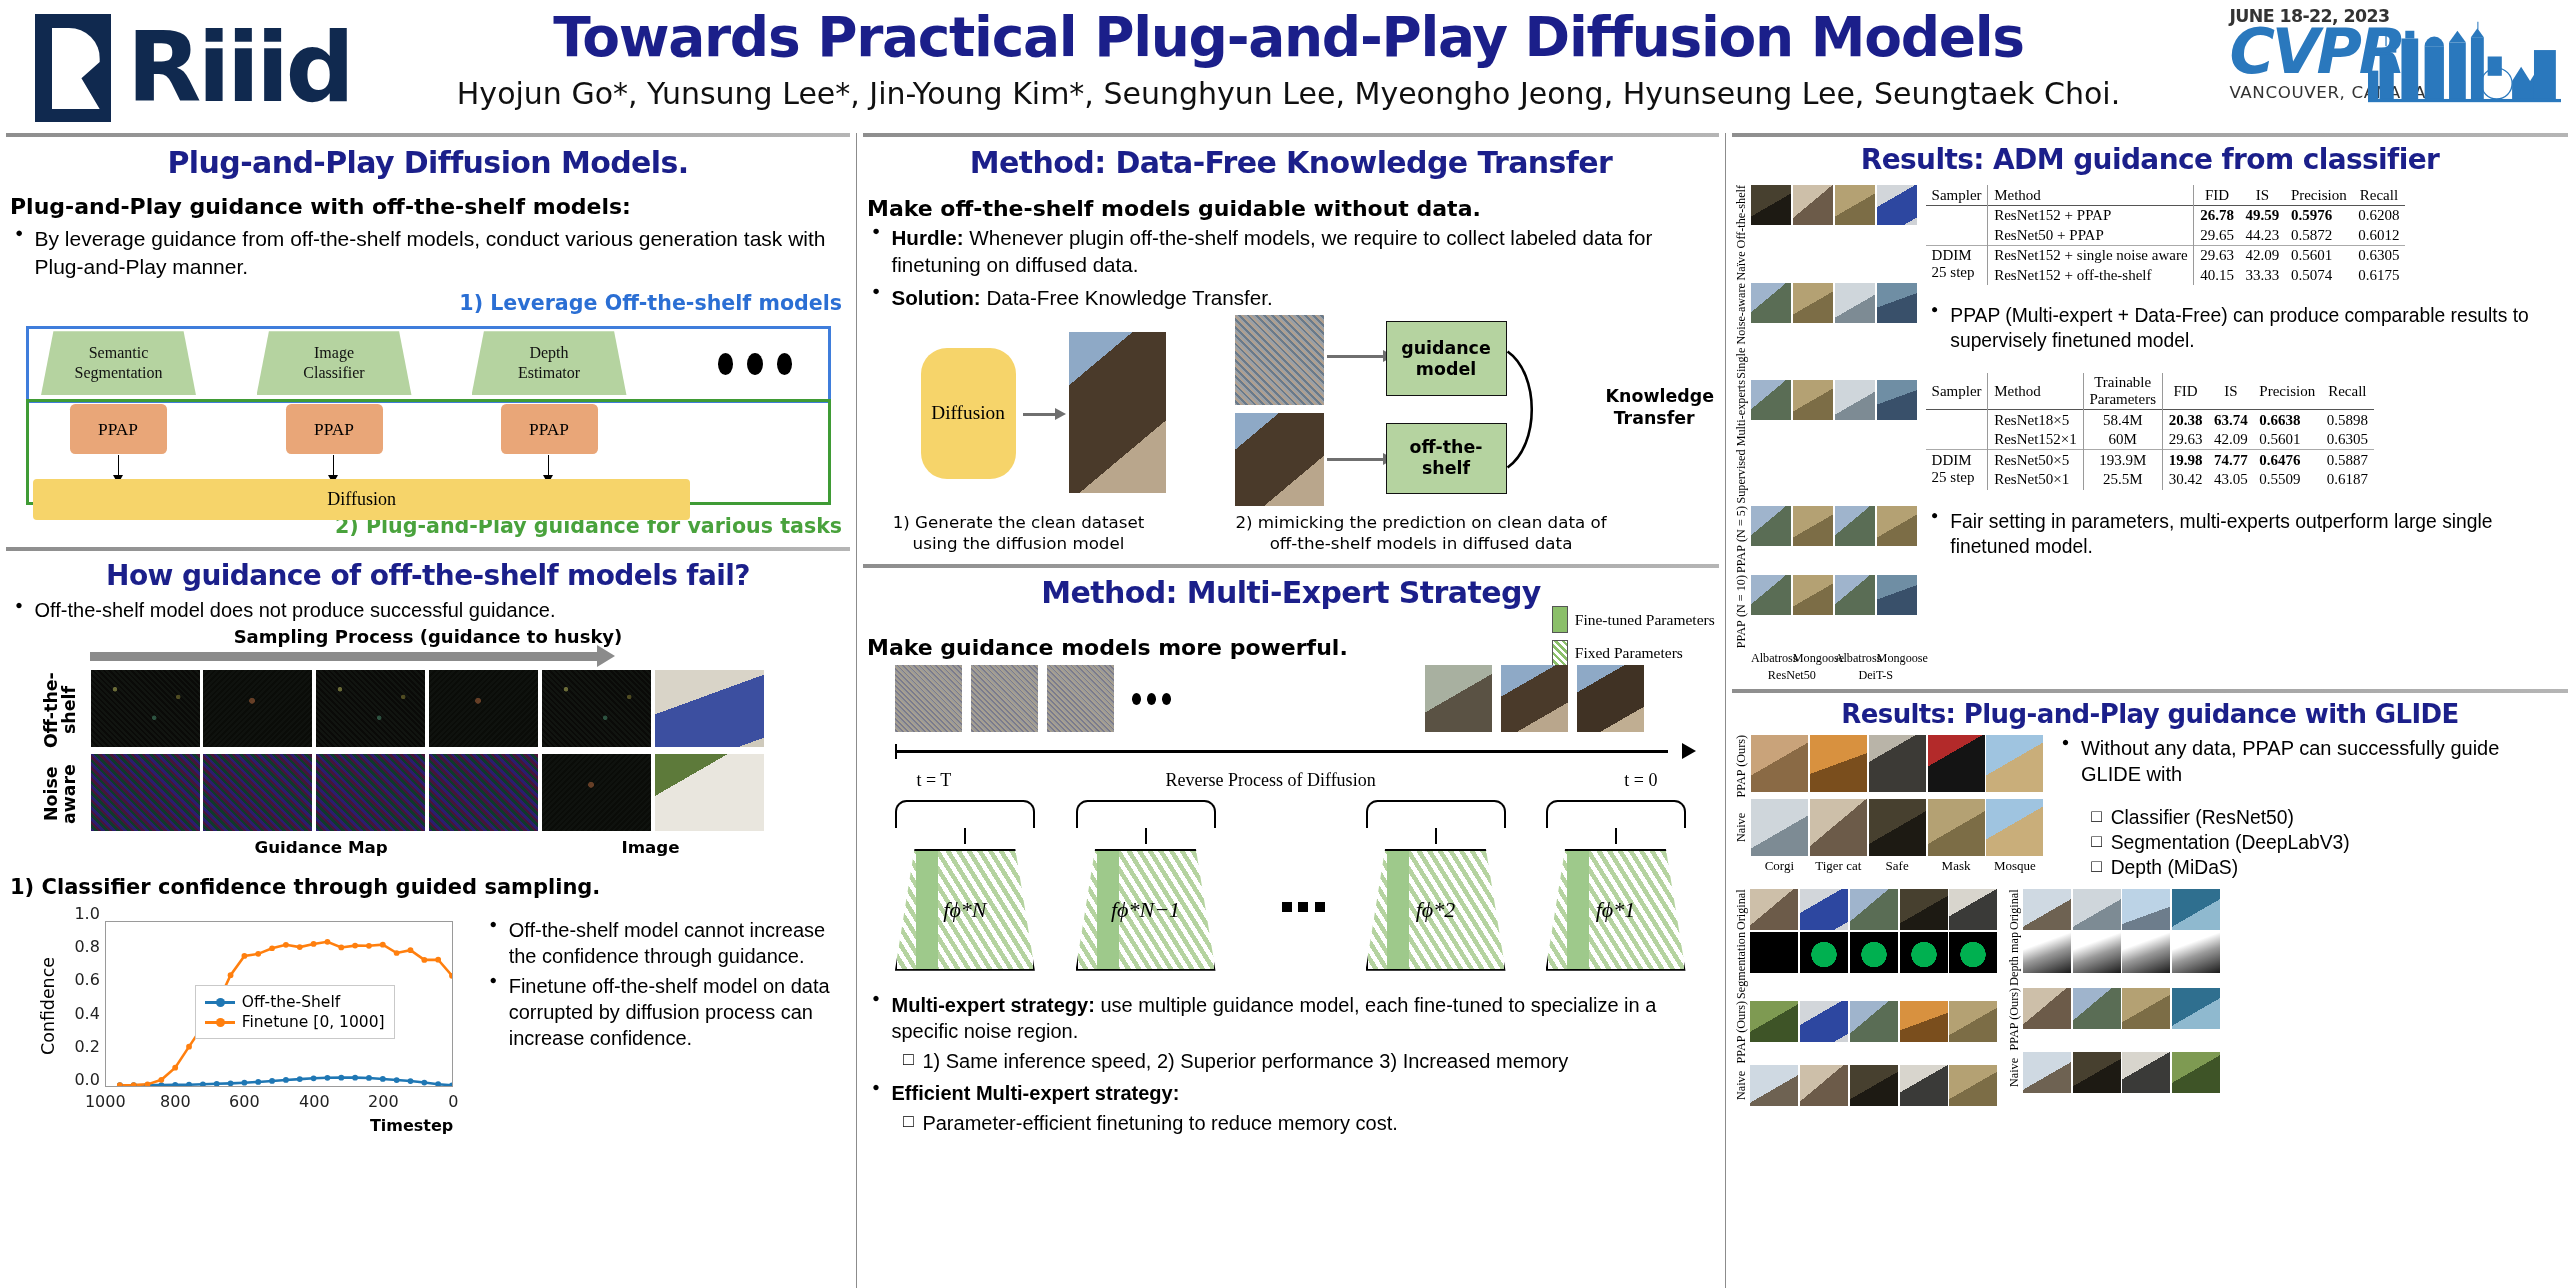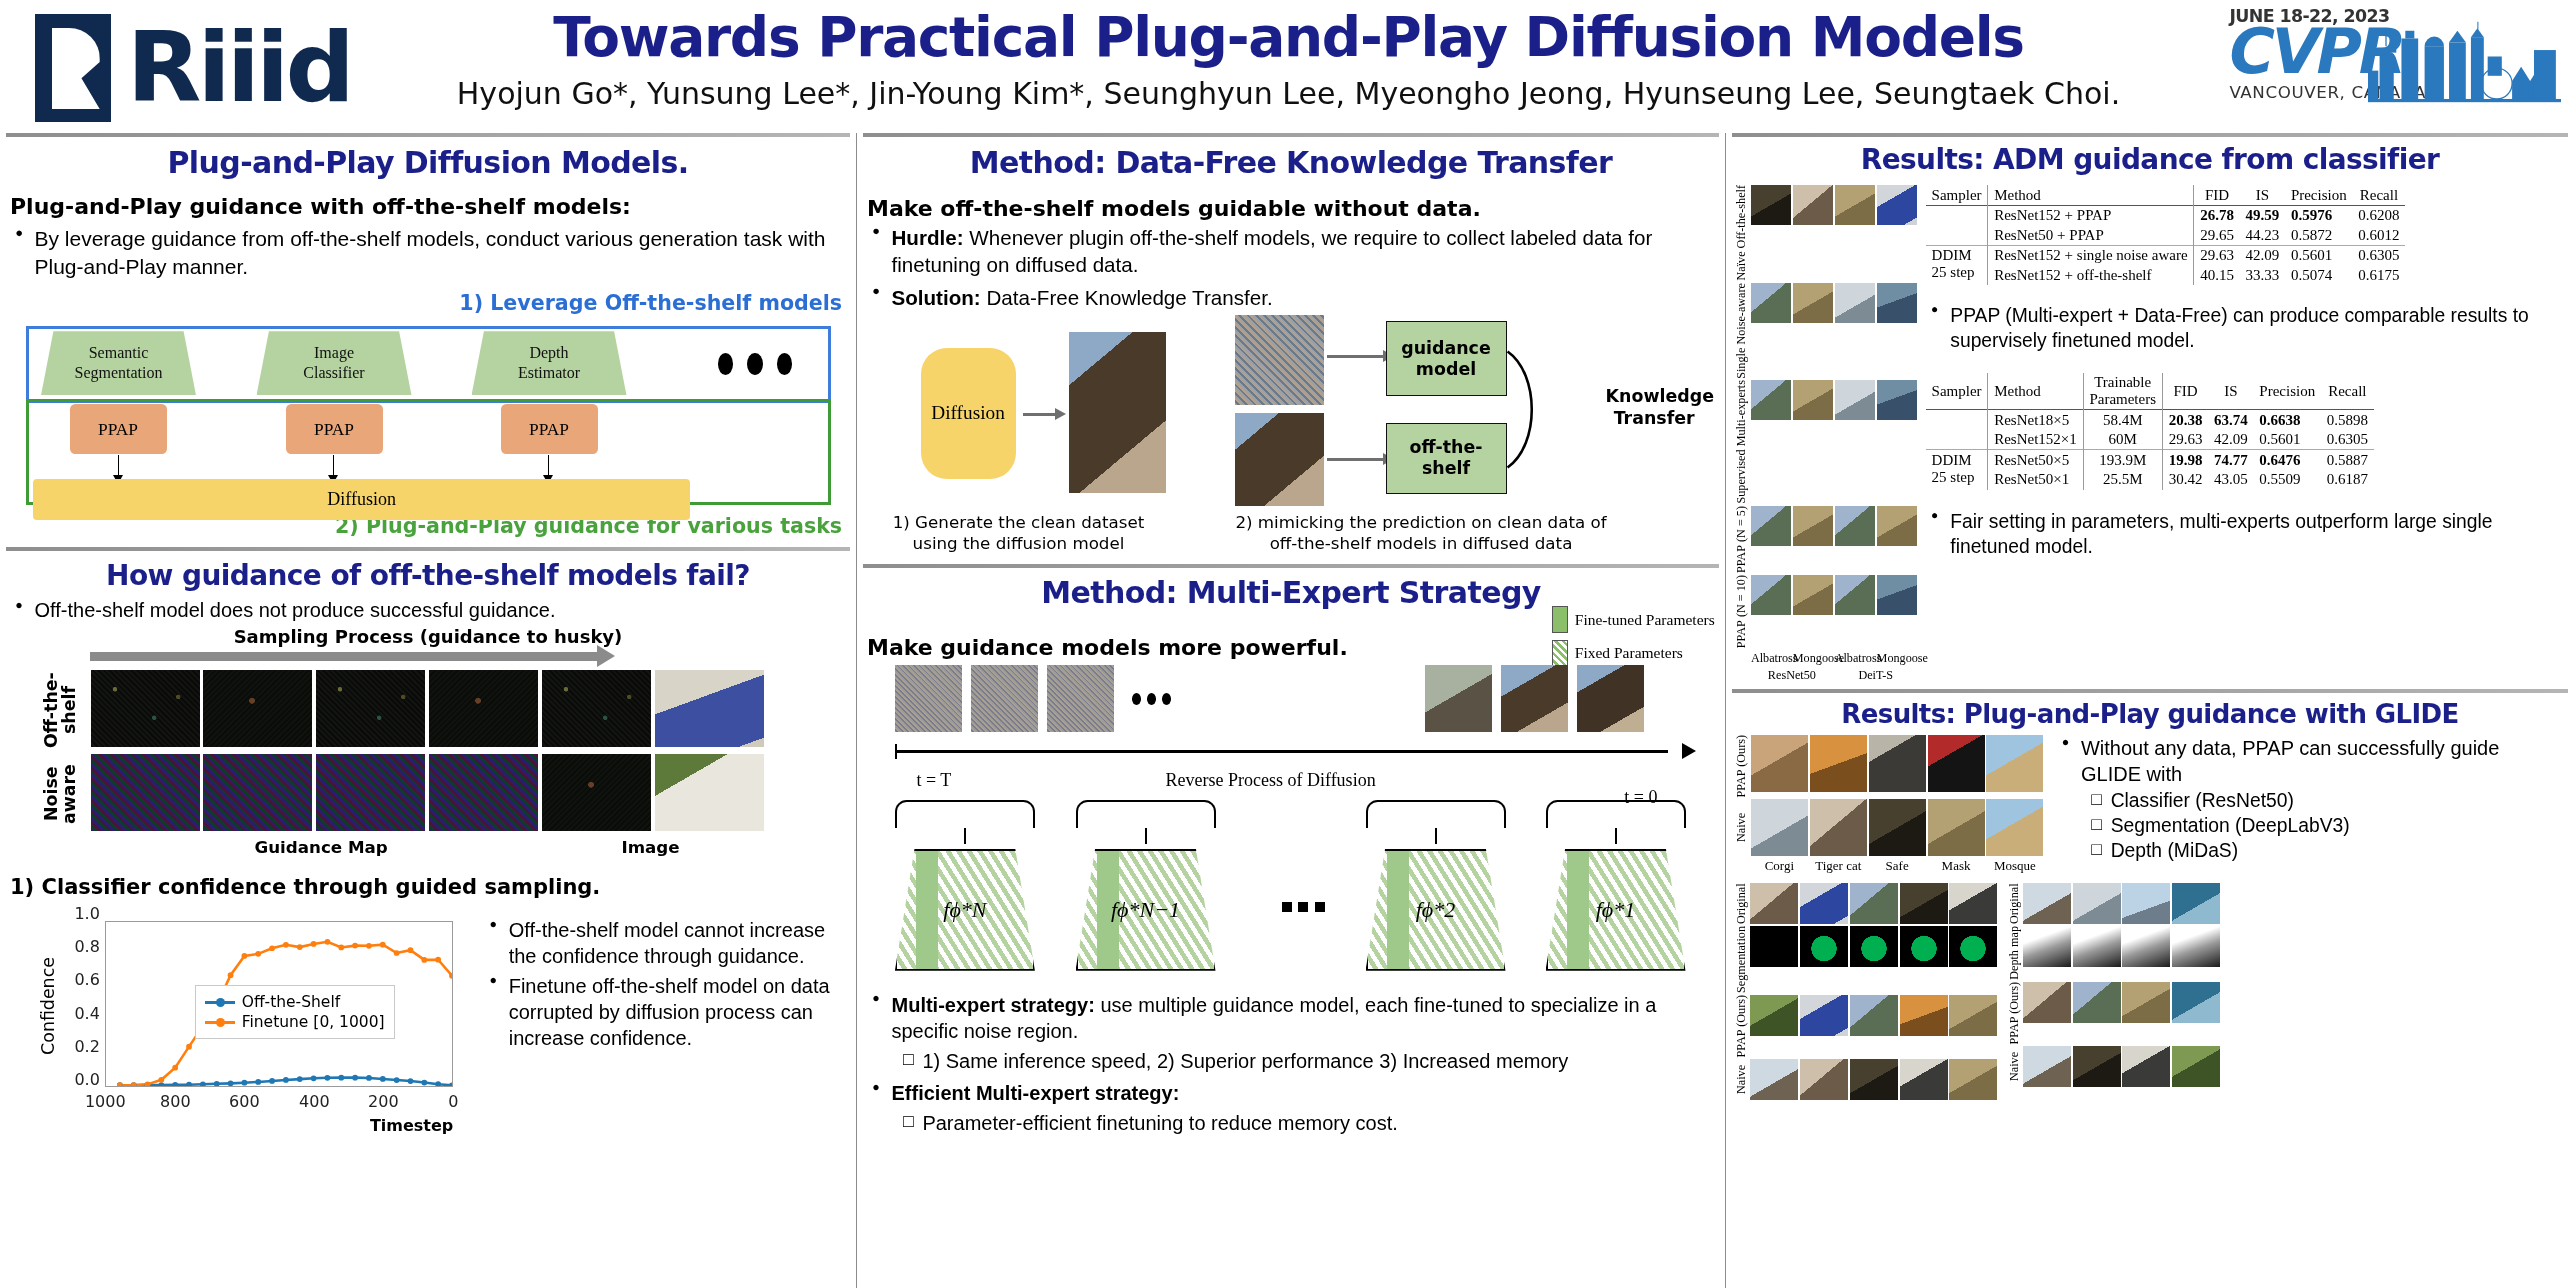--- a/index.html
+++ b/index.html
@@ -515,21 +515,21 @@
 
       <div id="axis-line">
         <div class="cap-l"></div>
         <div class="bar"></div>
         <div class="arrowhead"></div>
       </div>
 
       <div style="position:relative;width:805px;height:24.5px;margin:0 auto;">
         <span class="axis-txt" style="position:absolute;left:28px;">t = T</span>
         <span class="axis-txt" style="position:absolute;left:277px;">Reverse Process of Diffusion</span>
-        <span class="axis-txt" style="position:absolute;right:36px;margin-top:17px;">t = 0</span>
+        <span class="axis-txt" style="position:absolute;right:36px;">t = 0</span>
       </div>
 
       <div id="traprow">
         <div style="position:absolute;left:6.4px;top:0;">
             <div class="brace"></div>
             <div class="bstem"></div>
           </div>
         <div style="position:absolute;left:187px;top:0;">
             <div class="brace"></div>
             <div class="bstem"></div>
@@ -796,21 +796,21 @@
             <div style="width:57px;">Safe</div>
             <div style="width:57px;">Mask</div>
             <div style="width:57px;">Mosque</div>
           </div>
         </div>
 
         <div style="margin-left:13px;width:502px;">
           <ul class="bul" style="font-size:20px;line-height:1.3;">
             <li>
               <span>Without any data, PPAP can successfully guide GLIDE with</span>
-              <ul class="bul sq" style="margin-top:1px;margin-left:5.2px;font-size:19.3px;">
+              <ul class="bul sq" style="margin-top:18px;margin-left:5.2px;font-size:19.3px;">
                 <li>Classifier (ResNet50)</li>
                 <li>Segmentation (DeepLabV3)</li>
                 <li>Depth (MiDaS)</li>
               </ul>
             </li>
           </ul>
         </div>
       </div>
 
       <div style="display:flex;gap:10.3px;margin-top:9px;">

